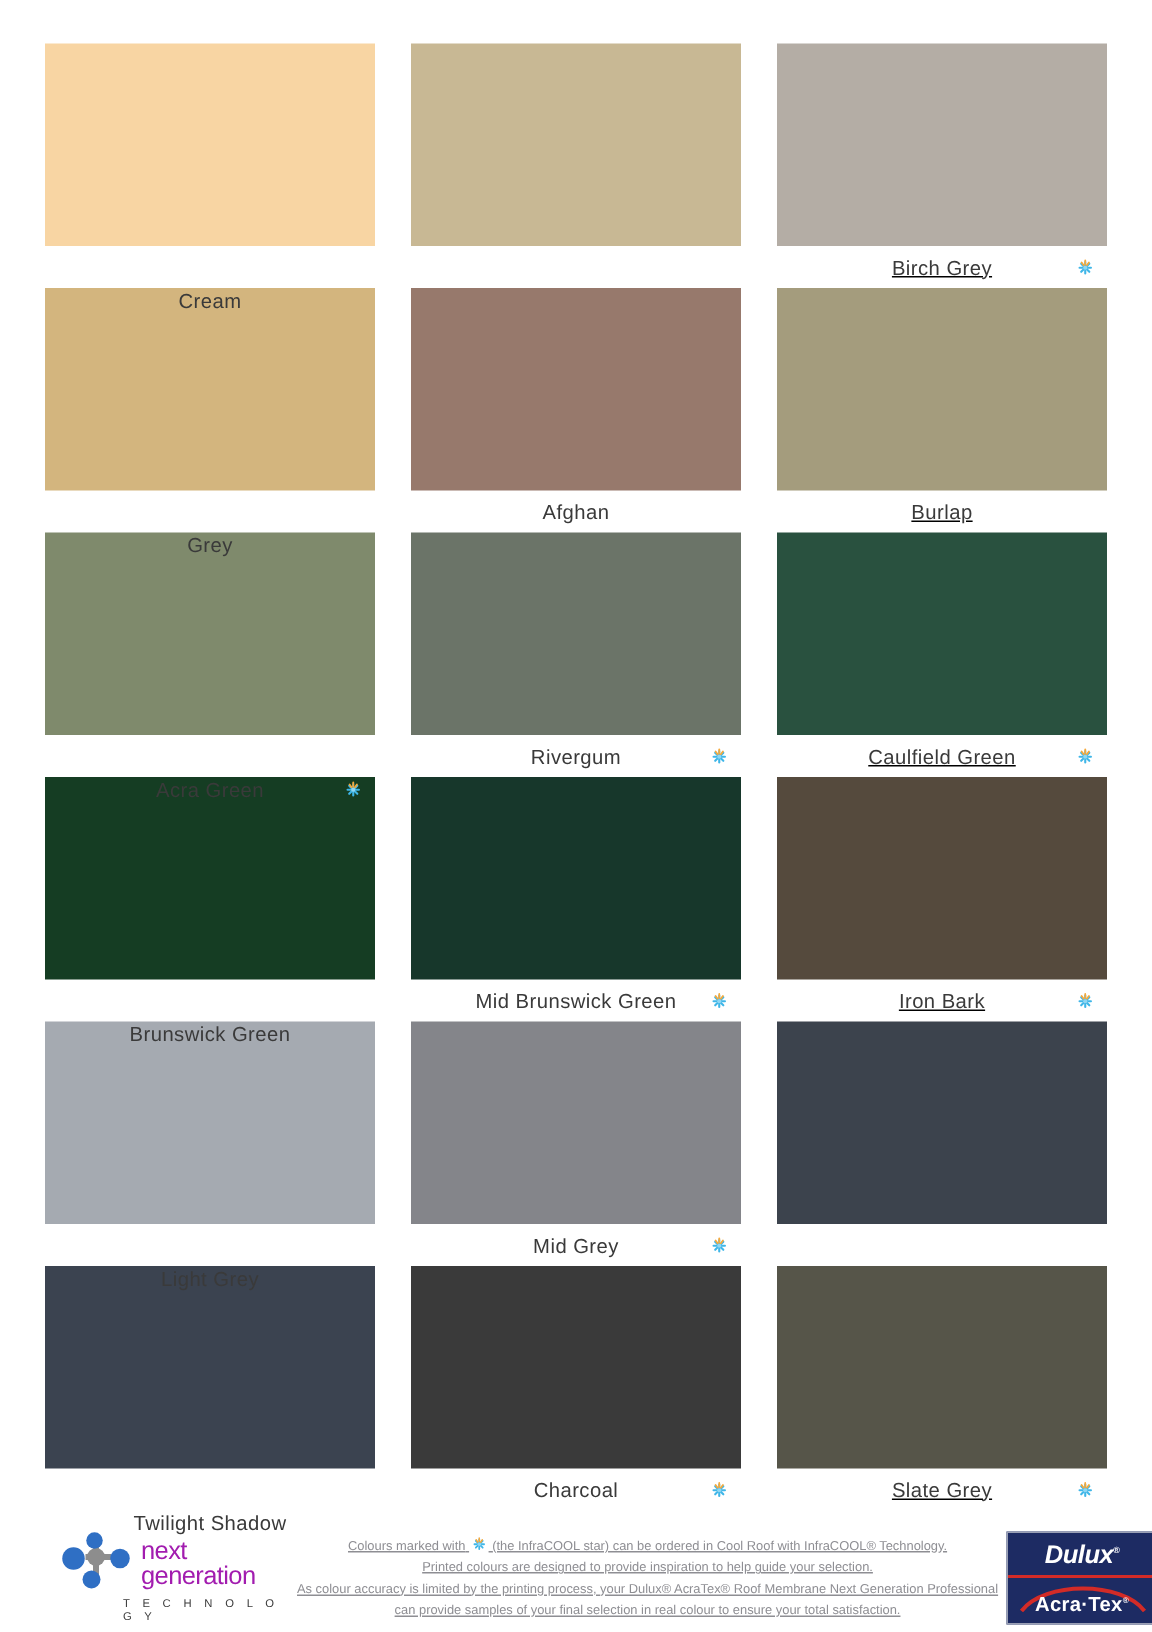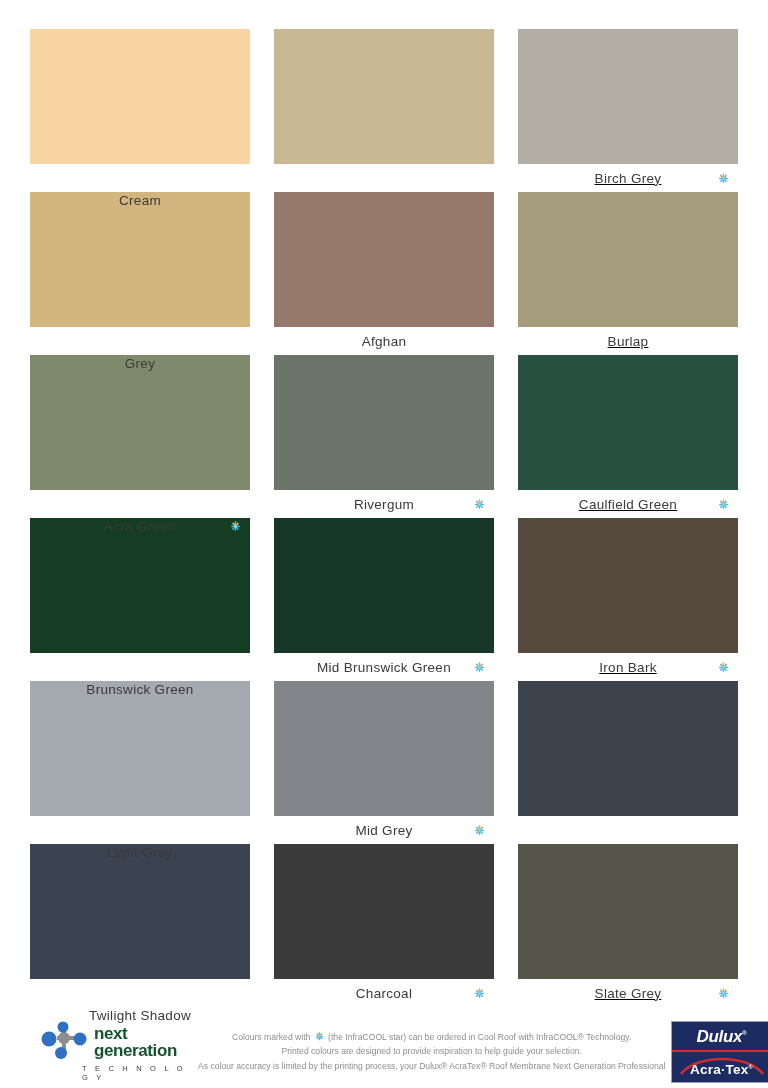--- a/index.html
+++ b/index.html
@@ -118,22 +118,22 @@
     padding-left: 4px;
     box-sizing: border-box;
   }
   .ngt-mark-row {
     display: flex;
     align-items: flex-end;
   }
   .ngt-molecule { width: 58px; height: 40px; flex: 0 0 58px; }
   .ngt-wordmark {
     font-size: 17px;
-    font-weight: bold;
-    color: #14532d;
+    font-weight: normal;
+    color: #a21caf;
     letter-spacing: -0.4px;
     line-height: 1;
     padding-bottom: 2px;
     font-family: "Liberation Sans", sans-serif;
   }
   .ngt-sub {
     font-size: 7.5px;
     letter-spacing: 3.2px;
     color: #3a3a3a;
     padding-left: 46px;
@@ -143,21 +143,21 @@
 
   #footer-text {
     flex: 1 1 auto;
     text-align: center;
     color: #8e8e93;
     font-size: 8.6px;
     line-height: 14.5px;
     font-family: "Liberation Sans", sans-serif;
     padding: 0 6px;
   }
-  #footer-text .fline { display: block; white-space: nowrap; }
+  #footer-text .fline { display: block; white-space: nowrap; text-decoration: underline; }
 
   #dulux-logo {
     flex: 0 0 100px;
     width: 100px;
     height: 62px;
     background: #1d2b63;
     border: 1px solid #9aa0b5;
     box-sizing: border-box;
     display: flex;
     flex-direction: column;
@@ -529,20 +529,21 @@
               <line x1="16.5" y1="5.5" x2="14" y2="9"></line>
               <line x1="7.5" y1="5.5" x2="10" y2="9"></line>
             </g>
             <circle cx="12" cy="12" r="2.6" fill="#8fd6f2"></circle>
           </svg>
         </span>
         <span>(the InfraCOOL star) can be ordered in Cool Roof with InfraCOOL® Technology.</span>
       </span>
       <span class="fline">Printed colours are designed to provide inspiration to help guide your selection.</span>
       <span class="fline">As colour accuracy is limited by the printing process, your Dulux® AcraTex® Roof Membrane Next Generation Professional</span>
+      <span class="fline">can provide samples of your final selection in real colour to ensure your total satisfaction.</span>
     </div>
 
     <div id="dulux-logo">
       <div class="dulux-word"><span>Dulux</span><sup>®</sup></div>
       <div class="dulux-rule"></div>
       <div class="acratex-wrap">
         <svg class="acratex-arc" viewBox="0 0 88 22" width="88" height="22" aria-hidden="true">
           <path d="M3,21 C18,1 70,1 85,21" fill="none" stroke="#d32b27" stroke-width="2.6"></path>
         </svg>
         <div class="acratex-word"><span>Acra·Tex</span><sup>®</sup></div>

